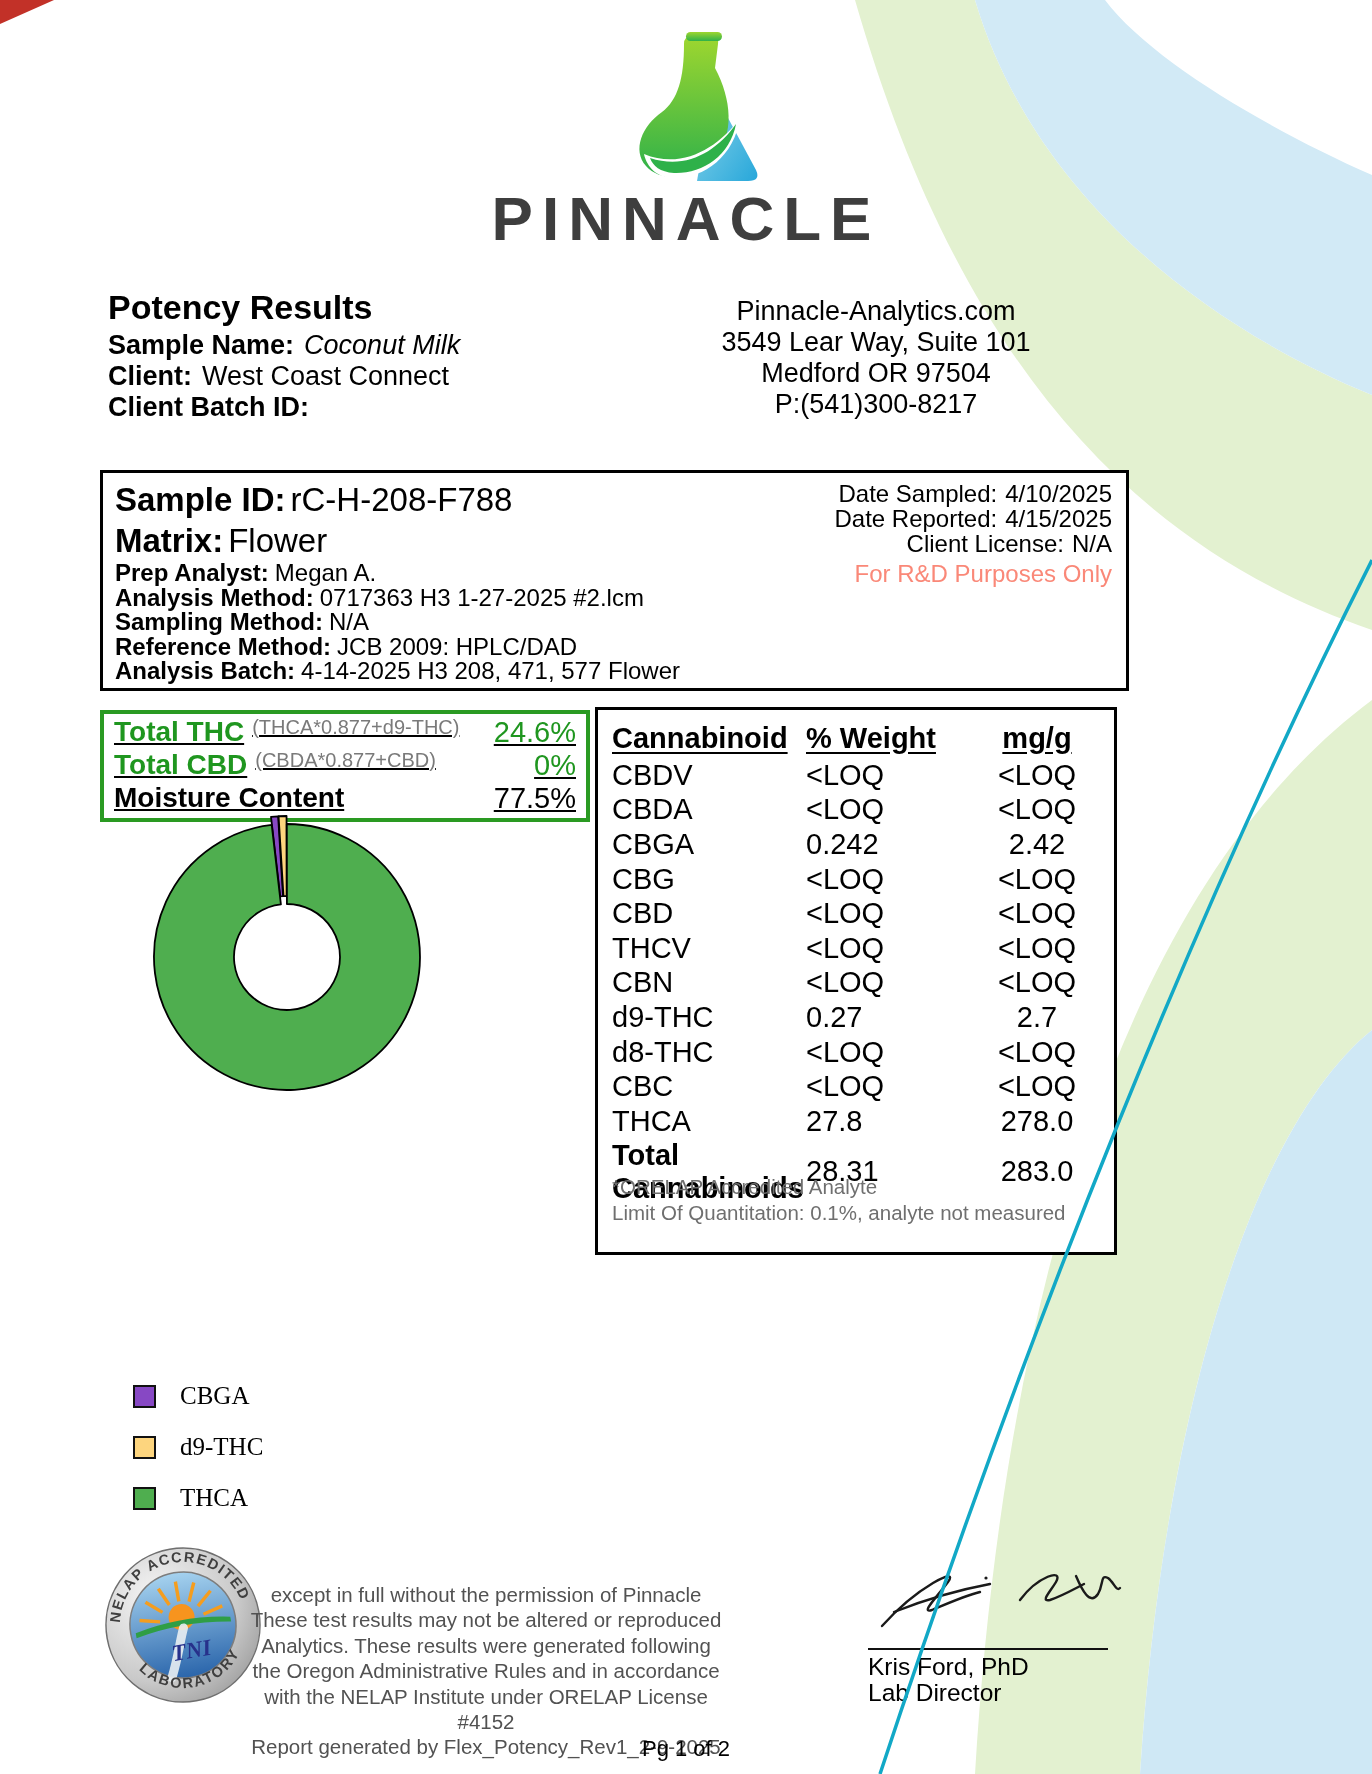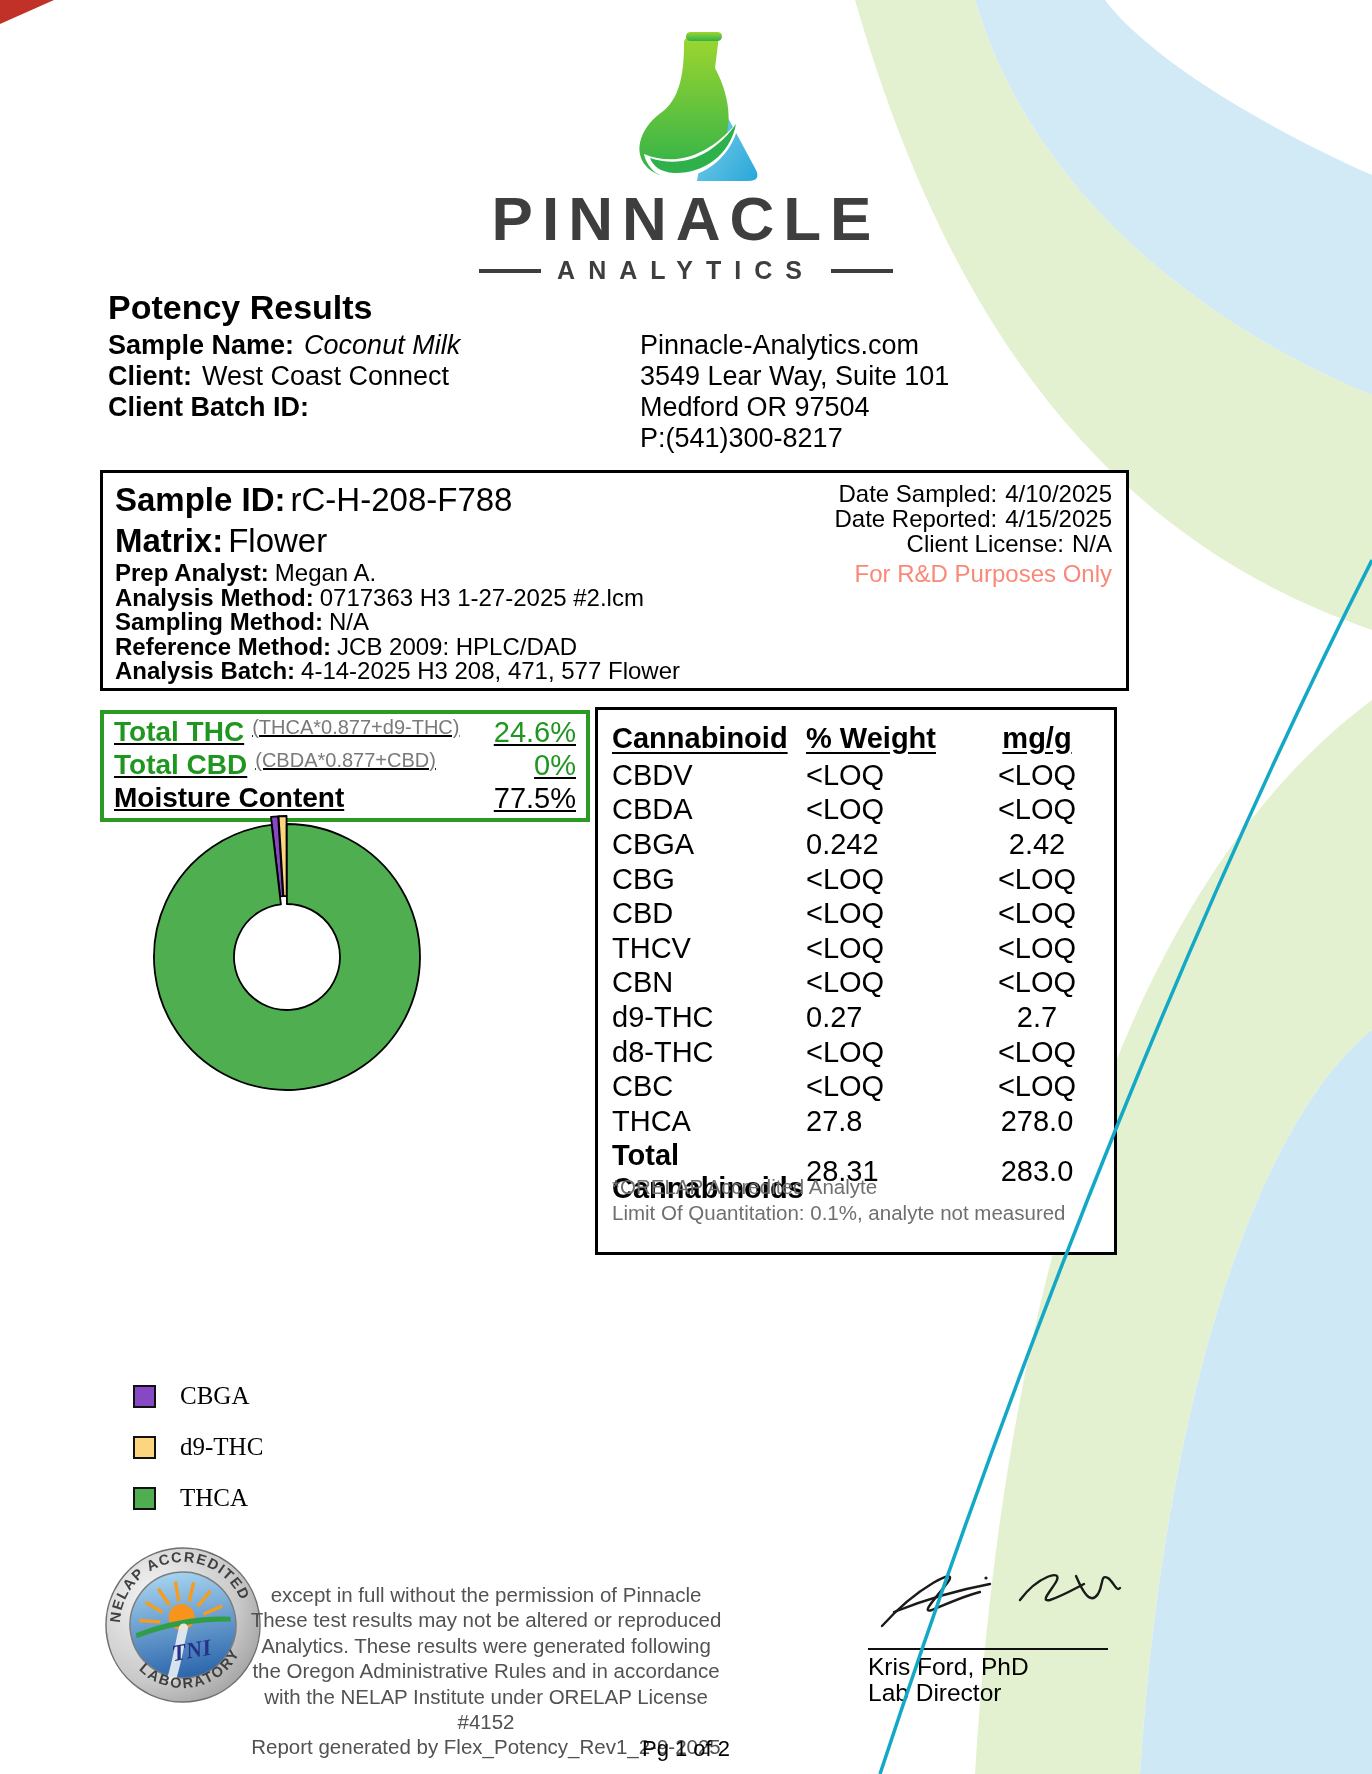--- a/index.html
+++ b/index.html
@@ -19,21 +19,21 @@
   .logo-subrow{display:flex;align-items:center;justify-content:center;gap:16px;margin-top:8px;}
   .logo-dash{width:62px;height:4px;background:var(--logo-dark,#3e3e3e);}
   .logo-sub{font-size:25px;font-weight:600;letter-spacing:13px;color:var(--logo-dark,#3e3e3e);}
 
   
   .page-title{position:absolute;left:108px;top:288px;font-size:34px;font-weight:700;}
   .hline{position:absolute;left:108px;font-size:27px;line-height:27px;}
   .hline .lbl{font-weight:700;}
   .hline .val{margin-left:10px;}
   .val-italic{font-style:italic;}
-  .contact{position:absolute;left:640px;top:296px;width:472px;text-align:left;font-size:27px;line-height:31px;margin-top:34px;}
+  .contact{position:absolute;left:640px;top:296px;width:472px;text-align:center;font-size:27px;line-height:31px;}
 
   
   .sample-box{position:absolute;left:100px;top:470px;width:1011px;height:209px;border:3px solid #000;background:#fff;padding:6px 0 0 12px;box-sizing:content-box;}
   .big-line{font-size:33px;line-height:41px;}
   .big-line .lbl{font-weight:700;}
   .big-line .val{margin-left:5px;}
   .sm-line{font-size:24px;line-height:24.6px;}
   .sm-line .lbl{font-weight:700;}
   .sm-line .val{margin-left:6px;}
   .sample-box-right{position:absolute;right:14px;top:8px;text-align:right;font-size:24px;line-height:25px;}
@@ -103,25 +103,20 @@
             <stop offset="1" stop-color="#27a7da"></stop>
         </linearGradient>
       </defs>
       <path d="M 113,60 L 156,140 Q 161,151 148,151 L 97,151 Z" fill="url(#bGrad)"></path>
       <path d="M 92,6 L 112,6 Q 119,6 118,14 L 115,38 C 132,70 134,104 116,126 C 98,150 62,154 46,136 C 32,120 42,96 62,82 C 78,70 84,48 84,14 Q 84,6 92,6 Z" fill="url(#gGrad)"></path>
       <rect x="86" y="2" width="36" height="9" rx="4.5" fill="url(#gGrad)"></rect>
       <path d="M 44,124 C 82,140 118,118 140,88 C 134,128 102,150 70,148 C 54,146 46,134 44,124 Z" fill="#ffffff"></path>
       <path d="M 50,128 C 86,140 116,122 136,94 C 130,126 102,144 74,143 C 60,142 53,136 50,128 Z" fill="#2eb14a"></path>
     </svg>
     <div class="logo-name">PINNACLE</div>
-    <div class="logo-subrow">
-      <span class="logo-dash"></span>
-      <span class="logo-sub">ANALYTICS</span>
-      <span class="logo-dash"></span>
-    </div>
   </div>
 
   <div class="page-title">Potency Results</div>
   <div class="hline" style="top:332px;">
     <span class="lbl">Sample Name:</span><span class="val val-italic">Coconut Milk</span>
   </div>
   <div class="hline" style="top:363px;">
     <span class="lbl">Client:</span><span class="val">West Coast Connect</span>
   </div>
   <div class="hline" style="top:394px;">

